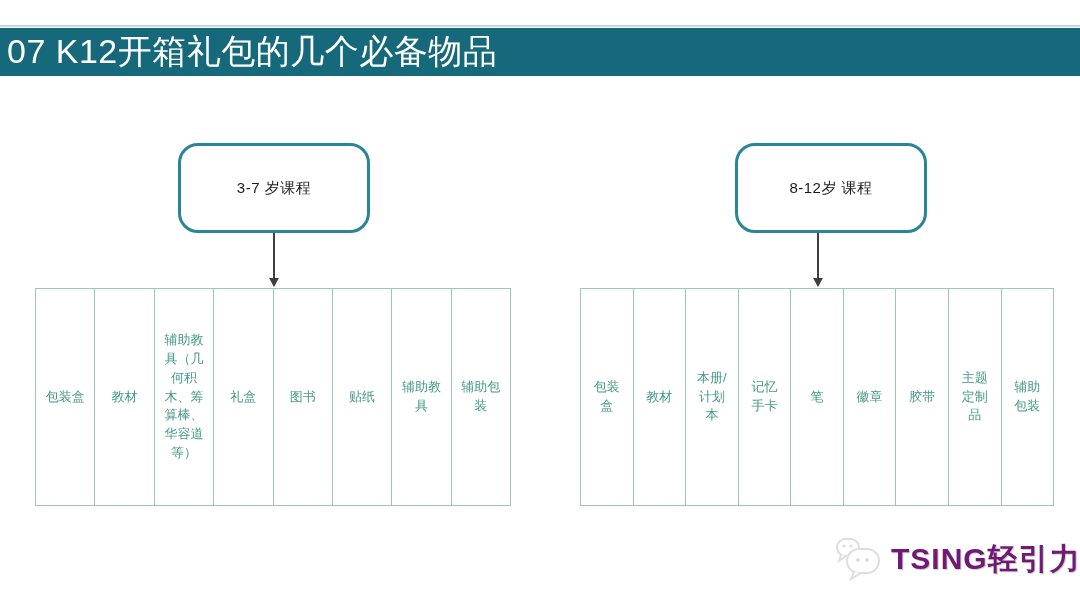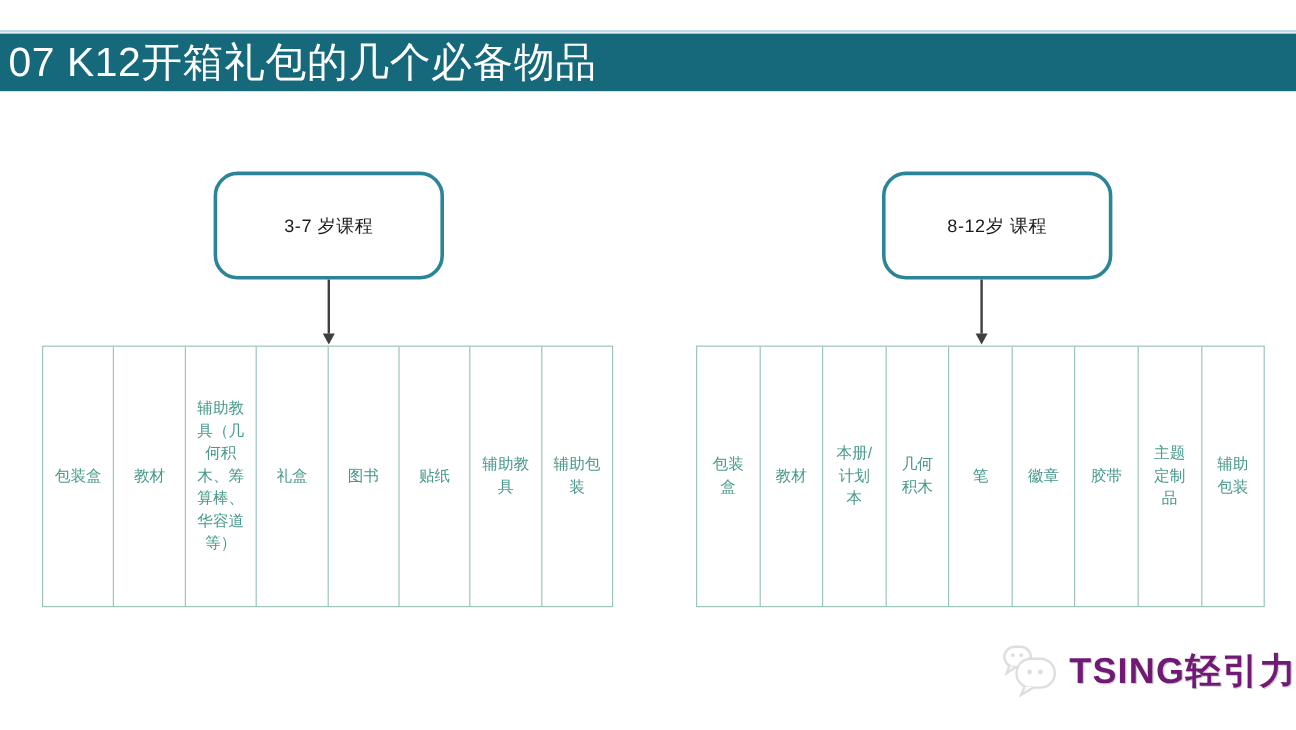--- a/index.html
+++ b/index.html
@@ -69,21 +69,21 @@
     <div class="cell">图书</div>
     <div class="cell">贴纸</div>
     <div class="cell">辅助教具</div>
     <div class="cell">辅助包装</div>
   </div>
 
   <div class="grid grid-right">
     <div class="cell">包装盒</div>
     <div class="cell">教材</div>
     <div class="cell">本册/计划本</div>
-    <div class="cell">几何积木</div>
+    <div class="cell">记忆手卡</div>
     <div class="cell">笔</div>
     <div class="cell">徽章</div>
     <div class="cell">胶带</div>
     <div class="cell">主题定制品</div>
     <div class="cell">辅助包装</div>
   </div>
 
   <div class="wm">
     <div class="wm-row">
       <span style="display:inline-block;line-height:0;">

